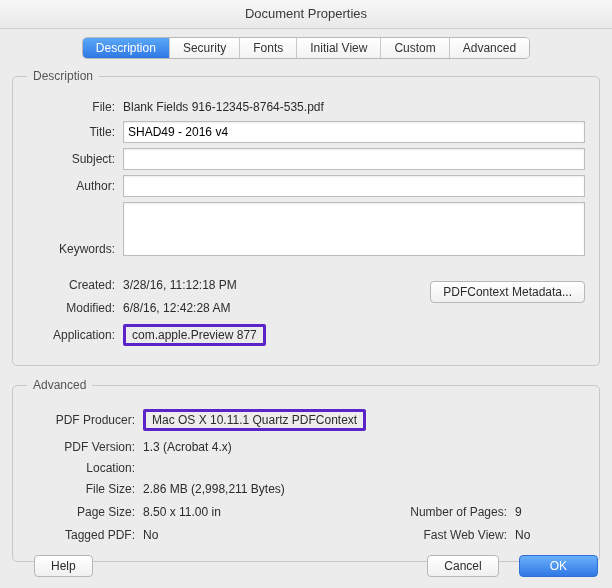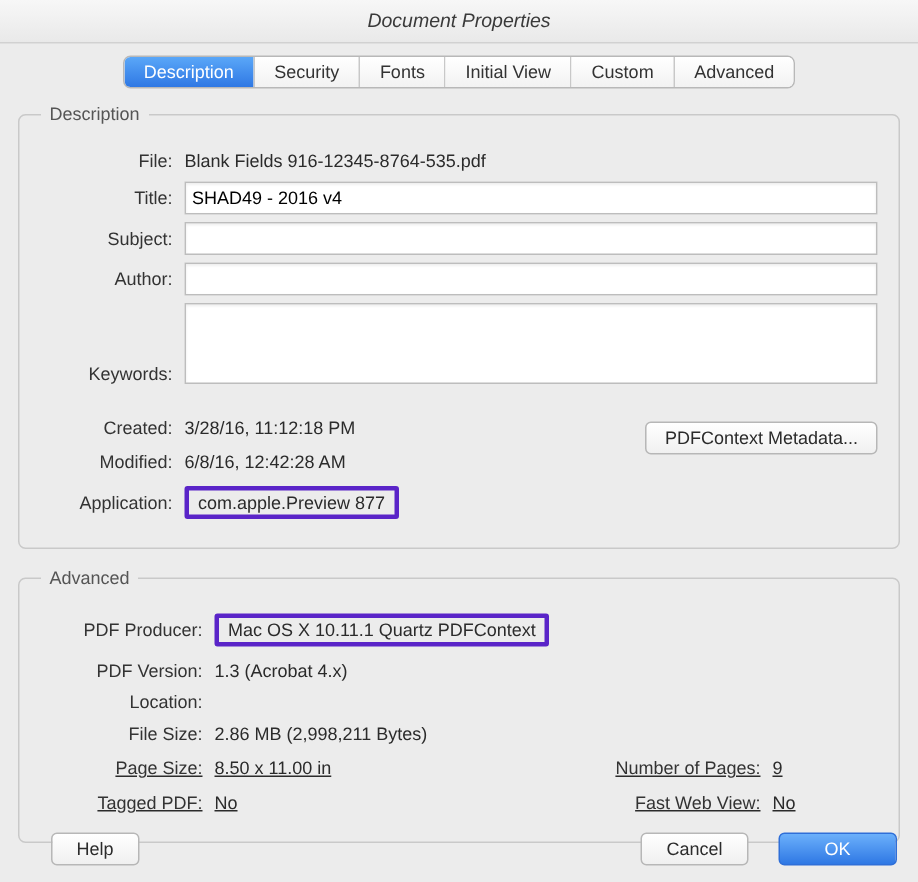--- a/index.html
+++ b/index.html
@@ -1,34 +1,34 @@
 <!DOCTYPE html>
 <html><head>
 <meta charset="utf-8">
 <style>
   html,body{margin:0;padding:0;width:612px;height:588px;background:#ececec;font-family:-apple-system,"Helvetica Neue",Arial,sans-serif;font-size:12px;color:#2b2b2b;}
-  .titlebar{height:28px;line-height:28px;text-align:center;background:linear-gradient(#f7f7f7,#e9e9e9);border-bottom:1px solid #d1d1d1;font-size:13px;color:#3a3a3a;font-style:italic;}
+  .titlebar{height:28px;line-height:28px;text-align:center;background:linear-gradient(#f7f7f7,#e9e9e9);border-bottom:1px solid #d1d1d1;font-size:13px;color:#3a3a3a;}
   .tabbar{display:flex;justify-content:center;margin:8px 0 10px 0;}
   .segmented{display:flex;border:1px solid #b8b8b8;border-radius:5px;overflow:hidden;background:#fff;}
   .segmented .tab{padding:3px 13px;border-right:1px solid #c8c8c8;font-size:12px;color:#333;background:linear-gradient(#ffffff,#f2f2f2);cursor:default;}
   .segmented .tab:last-child{border-right:none;}
   .segmented .tab.active{background:linear-gradient(#5aa7f8,#2f78e4);color:#fff;}
   fieldset.group{border:1px solid #c9c9c9;border-radius:5px;margin:0 12px 12px 12px;padding:10px 14px 12px 14px;position:relative;}
   fieldset.group>legend{padding:0 6px;font-size:12px;color:#555;}
   .row{display:flex;align-items:center;margin:5px 0;}
   .lbl{width:88px;text-align:right;color:#333;padding-right:8px;flex:none;}
   .val{flex:1;color:#2b2b2b;}
   .val.readonly{padding:2px 0;}
   input.text-input{flex:1;height:18px;border:1px solid #bdbdbd;background:#fff;box-shadow:inset 0 1px 2px rgba(0,0,0,0.08);padding:1px 4px;font:inherit;}
   textarea.text-area{flex:1;height:46px;border:1px solid #bdbdbd;background:#fff;box-shadow:inset 0 1px 2px rgba(0,0,0,0.08);padding:3px 4px;font:inherit;resize:none;}
   .btn{display:inline-block;border:1px solid #b7b7b7;border-radius:4px;background:linear-gradient(#ffffff,#f0f0f0);padding:3px 12px;font:inherit;color:#2b2b2b;cursor:default;}
   .btn.primary{border:1px solid #2f6fd8;background:linear-gradient(#6bb0fb,#2f78e4);color:#fff;padding:3px 26px;}
   .metadata-btn{position:absolute;right:14px;top:198px;}
   .adv .lbl{width:108px;}
-  .adv-row2{display:flex;text-decoration:underline;}
+  .adv-row2{display:flex;}
   .adv-row2 .pair{display:flex;align-items:center;}
   .adv-row2 .pair.right{margin-left:auto;padding-right:30px;}
   .adv-row2 .pair.right .lbl{width:120px;}
   .adv-row2 .pair.right .val{width:40px;}
   .highlight{border:3px solid #5a24c8;border-radius:2px;padding:1px 6px;display:inline-block;}
   .footer{position:absolute;left:0;right:0;bottom:0;height:44px;display:flex;align-items:center;padding:0 14px;}
   .footer .spacer{flex:1;}
   .footer .btn{margin-left:20px;padding:3px 16px;}
   .footer .btn.primary{padding:3px 30px;}
   .wrap{position:relative;width:612px;height:588px;}

